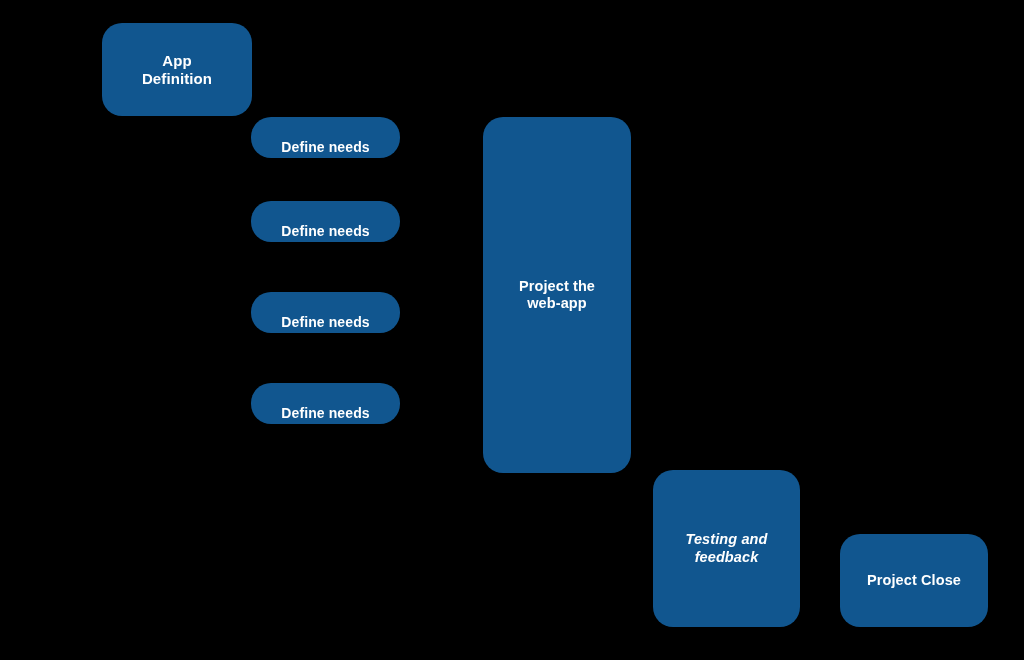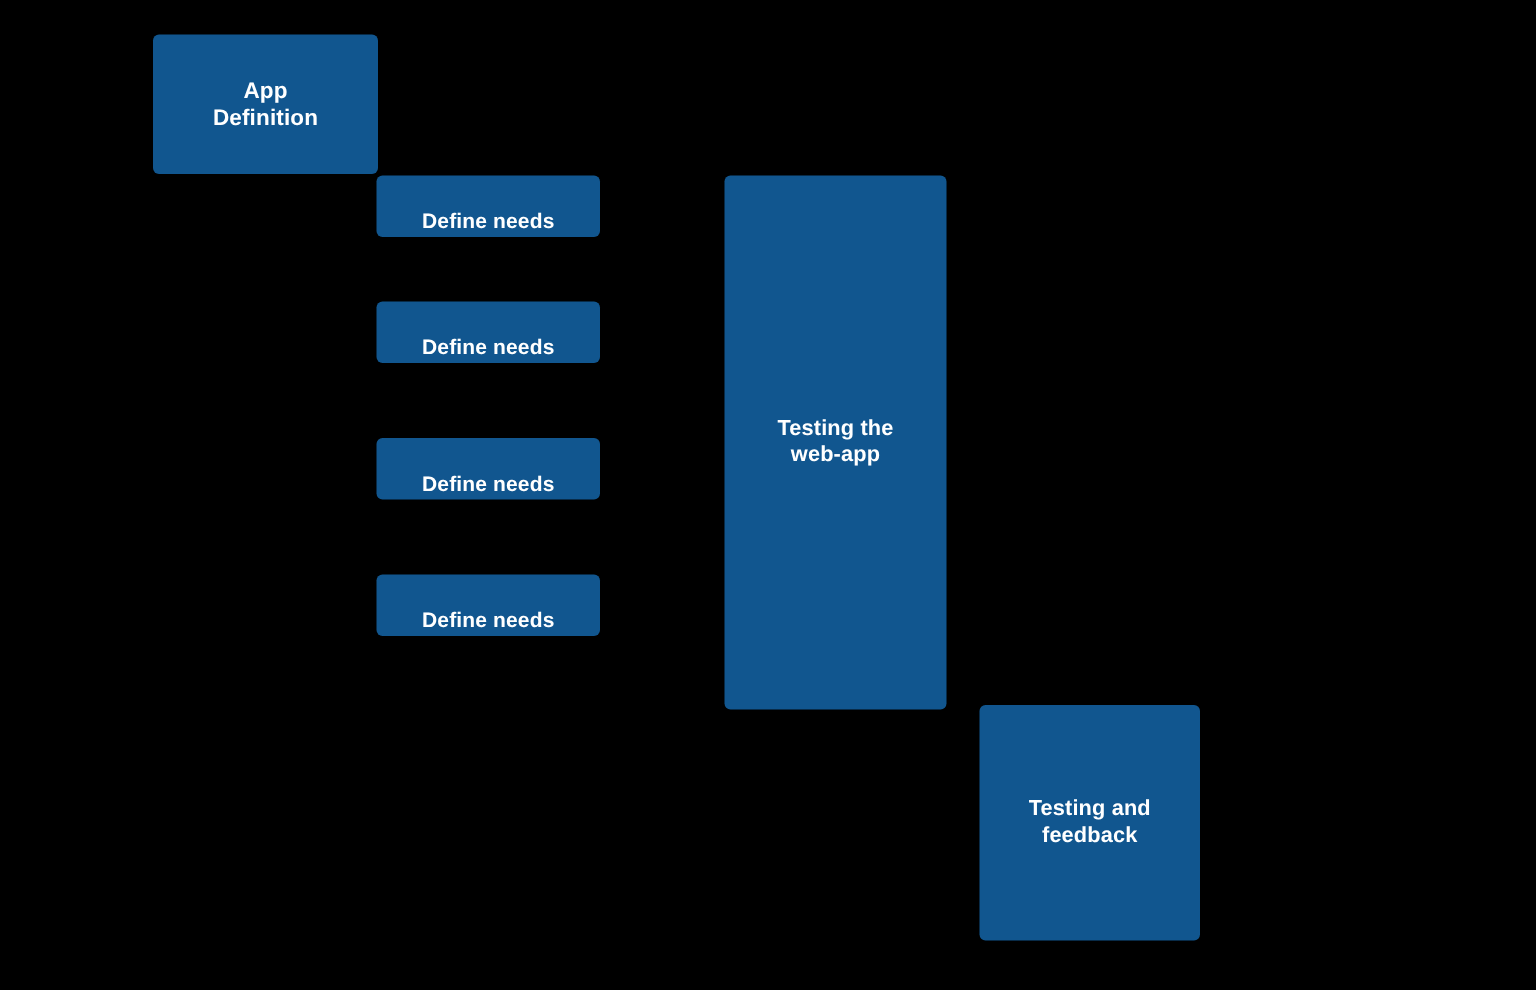--- a/index.html
+++ b/index.html
@@ -17,21 +17,21 @@
   #gantt-canvas {
     position: relative;
     width: 1024px;
     height: 660px;
     background: #000000;
   }
   .gantt-bar {
     position: absolute;
     box-sizing: border-box;
     background: #11568F;
-    border-radius: 4px;
+    border-radius: 20px;
     display: flex;
     align-items: center;
     justify-content: center;
     text-align: center;
     color: #FFFFFF;
     font-weight: bold;
     line-height: 1.18;
     letter-spacing: 0.1px;
     padding: 2px 6px;
     -webkit-font-smoothing: antialiased;
@@ -59,20 +59,23 @@
     <div class="gantt-bar bar-sm" style="left: 251px; top: 201px; width: 149px; height: 41px; background: rgb(17, 86, 143); color: rgb(255, 255, 255);">
       <span class="bar-label">Define needs</span>
     </div>
     <div class="gantt-bar bar-sm" style="left: 251px; top: 292px; width: 149px; height: 41px; background: rgb(17, 86, 143); color: rgb(255, 255, 255);">
       <span class="bar-label">Define needs</span>
     </div>
     <div class="gantt-bar bar-sm" style="left: 251px; top: 383px; width: 149px; height: 41px; background: rgb(17, 86, 143); color: rgb(255, 255, 255);">
       <span class="bar-label">Define needs</span>
     </div>
     <div class="gantt-bar bar-md" style="left: 483px; top: 117px; width: 148px; height: 356px; background: rgb(17, 86, 143); color: rgb(255, 255, 255);">
-      <span class="bar-label">Testing the
+      <span class="bar-label">Project the
 web-app</span>
     </div>
-    <div class="gantt-bar bar-md" style="left: 653px; top: 470px; width: 147px; height: 157px; background: rgb(17, 86, 143); color: rgb(255, 255, 255);">
+    <div class="gantt-bar bar-md" style="left: 653px; top: 470px; width: 147px; height: 157px; background: rgb(17, 86, 143); color: rgb(255, 255, 255); font-style: italic;">
       <span class="bar-label">Testing and
 feedback</span>
+    </div>
+    <div class="gantt-bar bar-md" style="left: 840px; top: 534px; width: 148px; height: 93px; background: rgb(17, 86, 143); color: rgb(255, 255, 255);">
+      <span class="bar-label">Project Close</span>
     </div>
   </div>
 
 </body></html>

